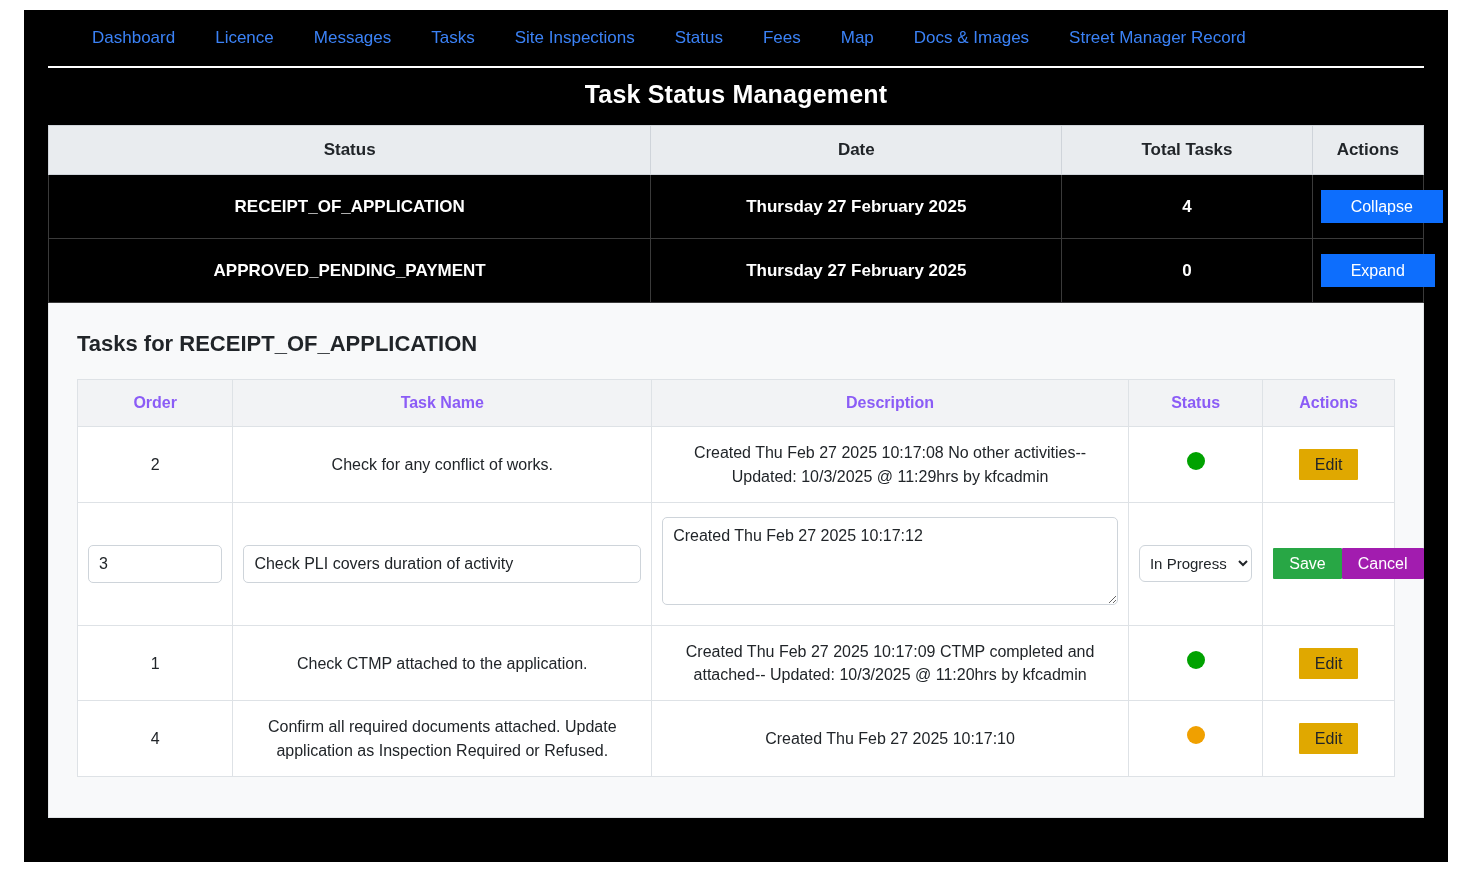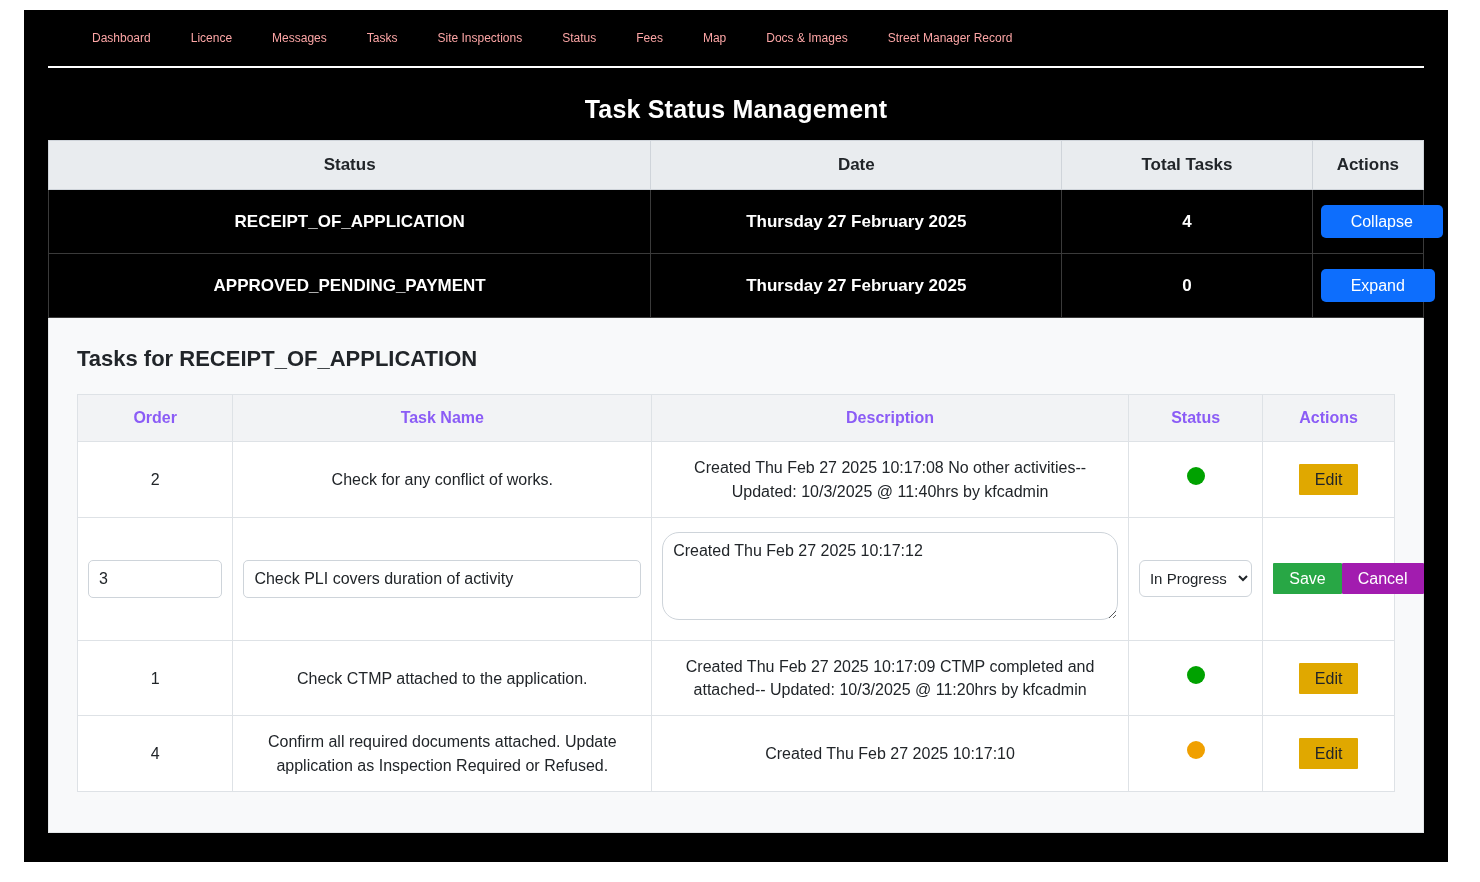--- a/index.html
+++ b/index.html
@@ -34,34 +34,34 @@
   .nav {
     display: flex;
     align-items: center;
     gap: 0px;
     padding: 0 24px;
     height: 58px;
     border-bottom: 2px solid #ffffff;
     margin: 0 24px;
   }
   .nav-item {
-    color: #fca5a5;
-    font-size: 12px;
+    color: #3b82f6;
+    font-size: 17px;
     padding: 10px 20px;
     white-space: nowrap;
     cursor: pointer;
     text-decoration: none;
   }
 
   .page-title {
     text-align: center;
     font-size: 25px;
     font-weight: bold;
     color: #ffffff;
-    padding: 27px 0 16px 0;
+    padding: 12px 0 16px 0;
     letter-spacing: 0.2px;
   }
 
   
   .status-table-wrap {
     margin: 0 24px;
   }
   table.status-table {
     width: 100%;
     border-collapse: collapse;
@@ -86,21 +86,21 @@
     border: 1px solid #3a3a3a;
   }
   .col-status { width: 43.8%; }
   .col-date   { width: 29.9%; }
   .col-total  { width: 18.2%; }
   .col-act    { width: 8.1%; }
 
   .btn {
     display: inline-block;
     border: none;
-    border-radius: 5px;
+    border-radius: 0;
     font-size: 16px;
     font-family: "Liberation Sans", sans-serif;
     padding: 7px 30px;
     cursor: pointer;
     line-height: 1.2;
     color: #ffffff;
   }
   .btn-primary { background: #0d6efd; }
   .btn-warning { background: #e0a800; color: #212529; font-weight: normal;}
   .btn-success { background: #28a745; }
@@ -172,21 +172,21 @@
   }
   input.order-input { text-align: left; }
   textarea.cell-textarea {
     width: 100%;
     height: 88px;
     resize: vertical;
     font-size: 16px;
     font-family: "Liberation Sans", sans-serif;
     padding: 9px 10px;
     border: 1px solid #ced4da;
-    border-radius: 17px;
+    border-radius: 5px;
     color: #212529;
     background: #ffffff;
     text-align: left;
   }
   select.status-select {
     width: 100%;
     font-size: 15px;
     font-family: "Liberation Sans", sans-serif;
     padding: 8px 6px;
     border: 1px solid #ced4da;
@@ -281,21 +281,21 @@
             <th>Description</th>
             <th>Status</th>
             <th>Actions</th>
           </tr>
         </thead>
         <tbody>
 
           <tr>
             <td>2</td>
             <td>Check for any conflict of works.</td>
-            <td>Created Thu Feb 27 2025 10:17:08 No other activities-- Updated: 10/3/2025 @ 11:40hrs by kfcadmin</td>
+            <td>Created Thu Feb 27 2025 10:17:08 No other activities-- Updated: 10/3/2025 @ 11:29hrs by kfcadmin</td>
             <td>
               <span class="dot dot-green"></span>
             </td>
             <td>
               <button class="btn btn-warning btn-sm">Edit</button>
             </td>
           </tr>
 
           <tr>
             <td>

